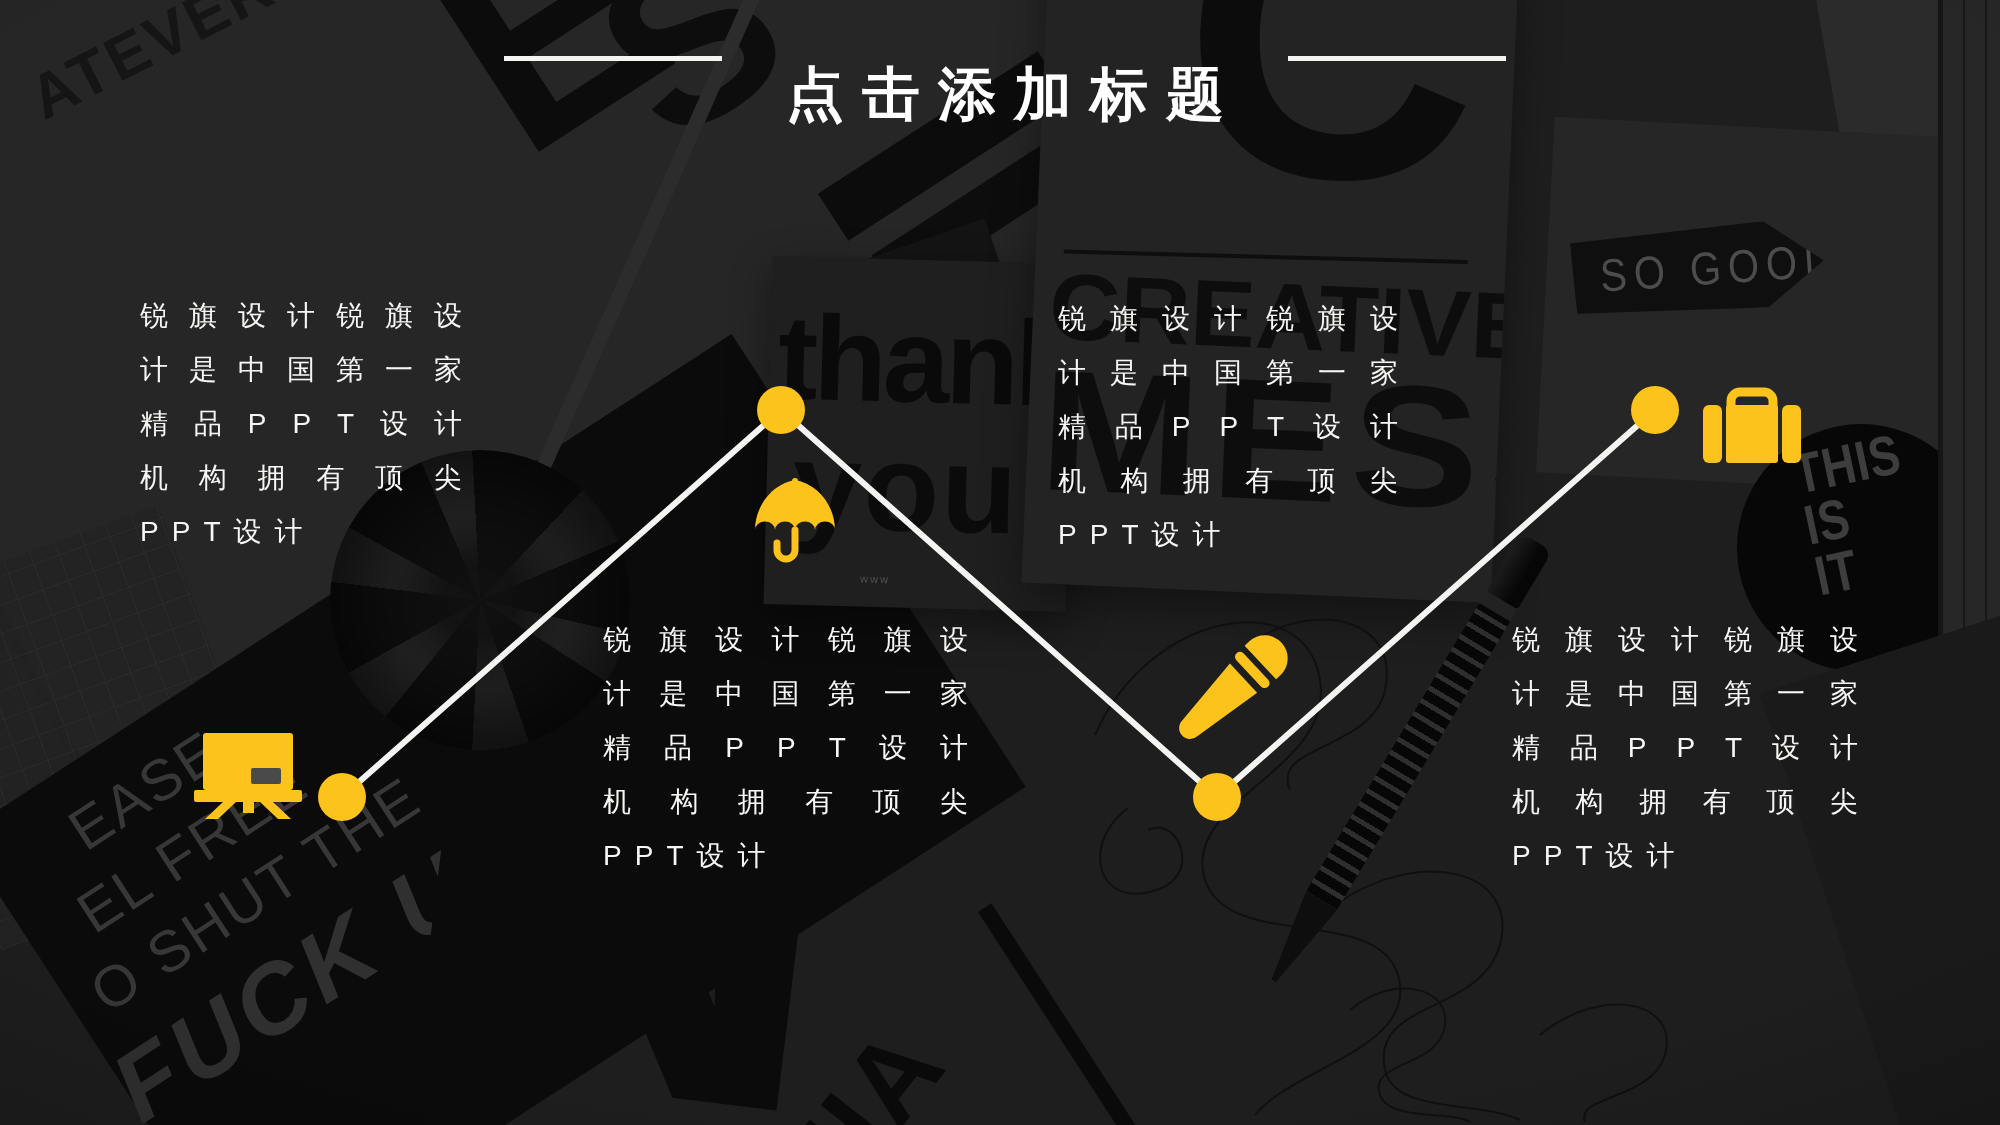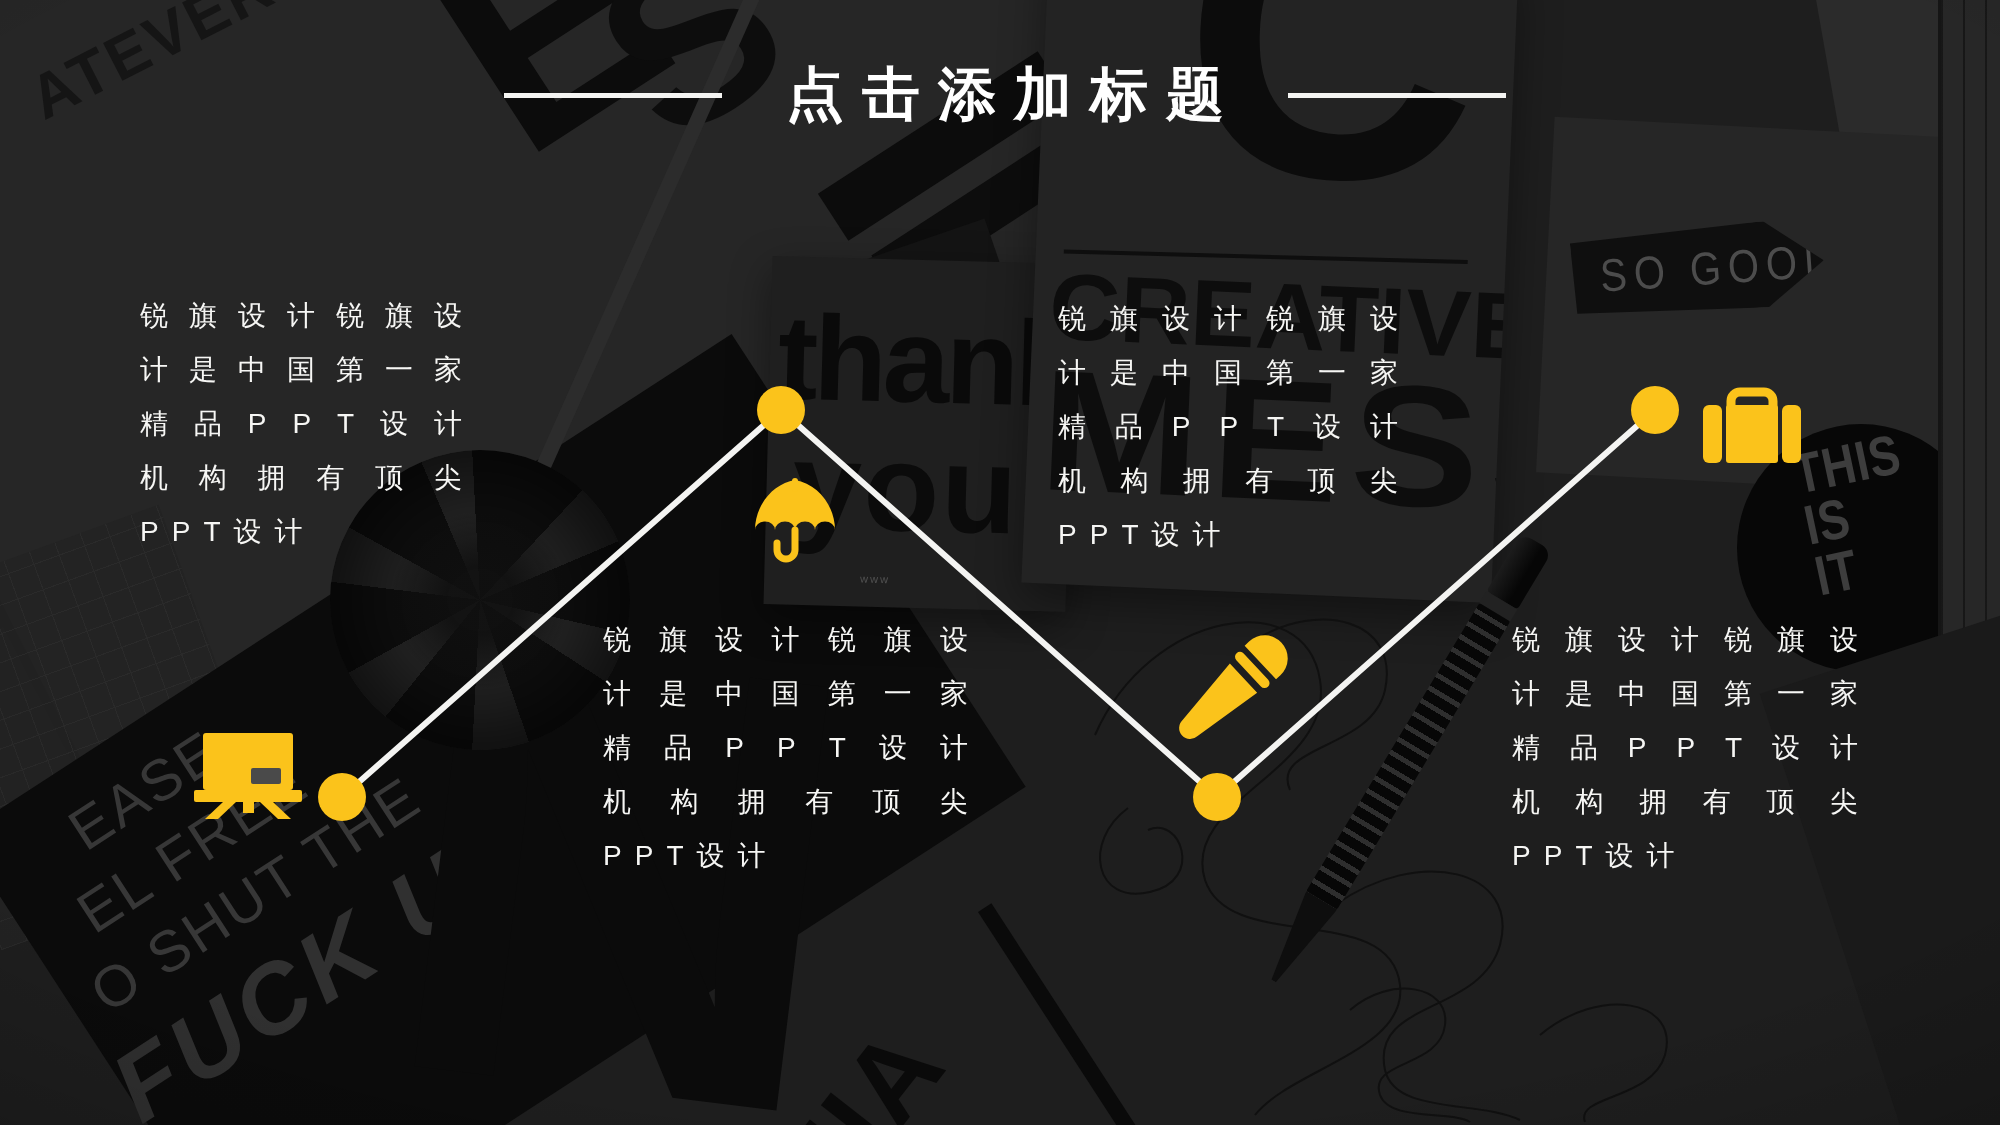--- a/index.html
+++ b/index.html
@@ -96,21 +96,21 @@
   
   .timeline-svg{position:absolute;left:0;top:0;z-index:5;pointer-events:none;}
   .accent-fill{fill:var(--accent,#FBC31B);}
   .line-stroke{stroke:var(--line,#F4F4F2);}
 
   
   .tblock{position:absolute;z-index:6;color:#f6f6f4;font-size:28px;cursor:text;}
   .jline{display:flex;justify-content:space-between;align-items:center;height:54px;}
   .jline.last{justify-content:flex-start;letter-spacing:13px;}
 
-  .titlebar{position:absolute;left:10px;right:0;top:56px;z-index:7;display:flex;align-items:center;justify-content:center;gap:46px;}
+  .titlebar{position:absolute;left:10px;right:0;top:56px;z-index:7;display:flex;align-items:flex-start;justify-content:center;gap:46px;}
   .dash{width:218px;height:5px;background:var(--line,#F4F4F2);}
   .slide-title{color:#ffffff;font-size:58px;font-weight:700;letter-spacing:18px;padding-left:18px;white-space:nowrap;cursor:text;}
 </style>
 </head>
 <body>
 
 <div class="stage">
 
   <div class="bg">
     <div class="abs wood-tl"></div>

